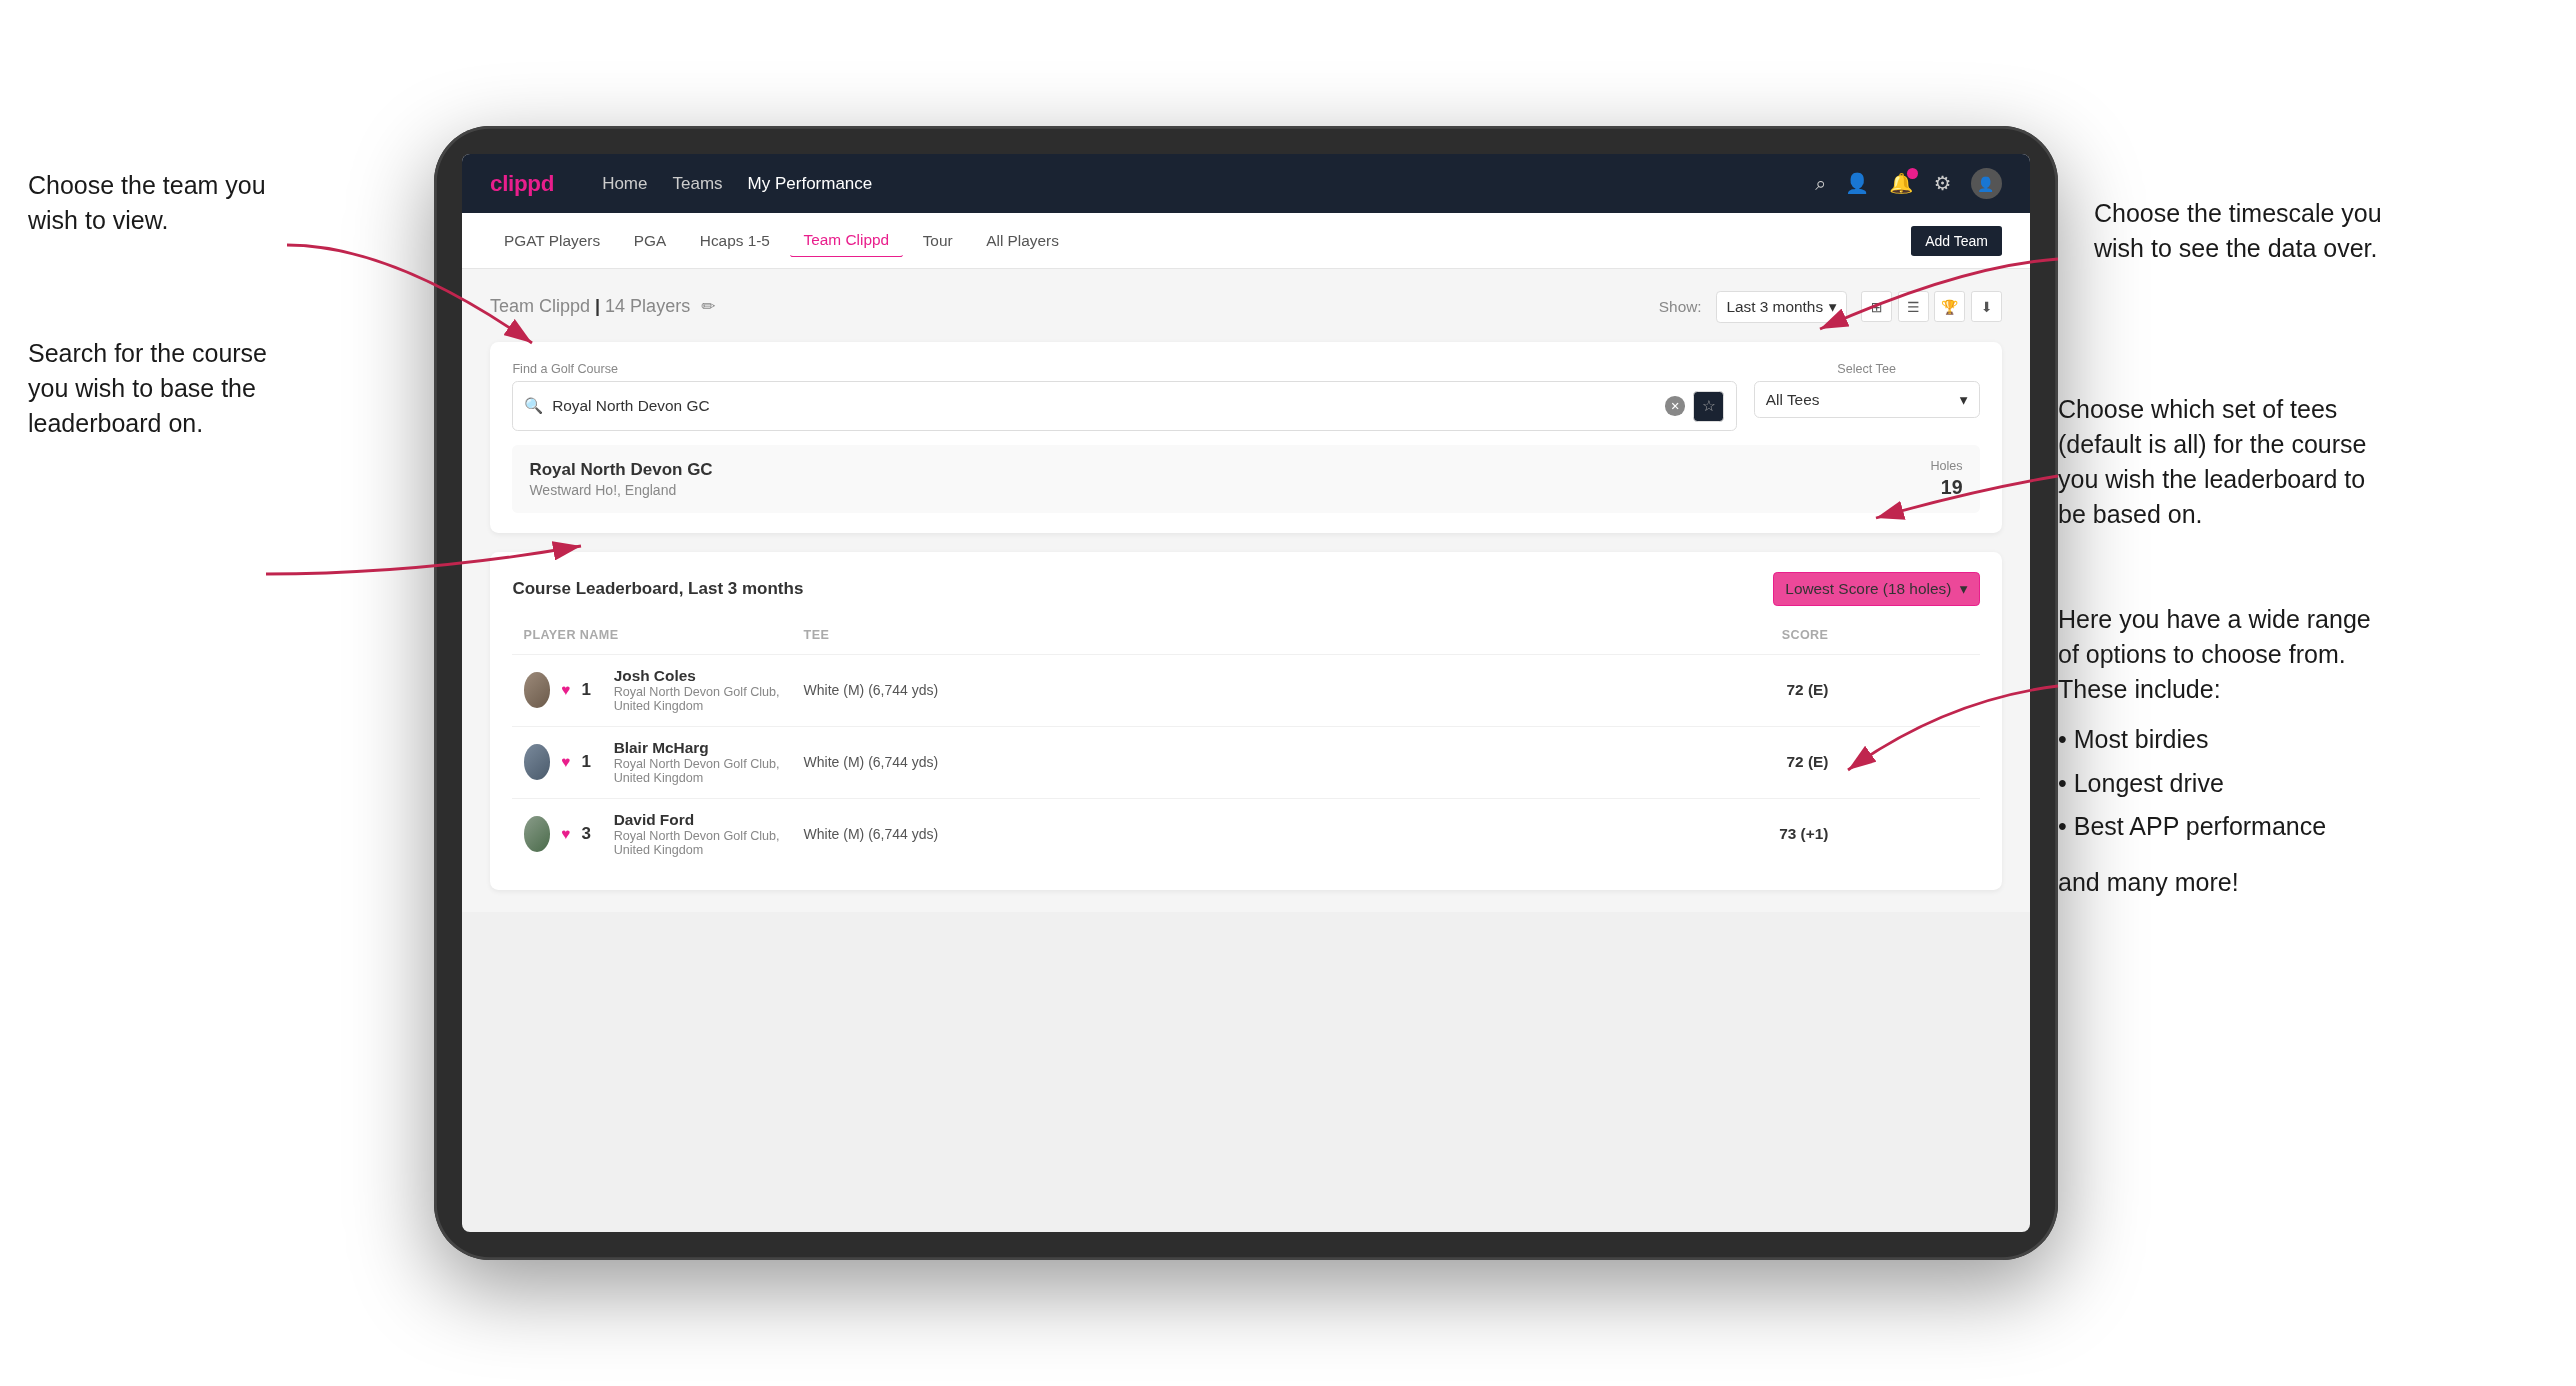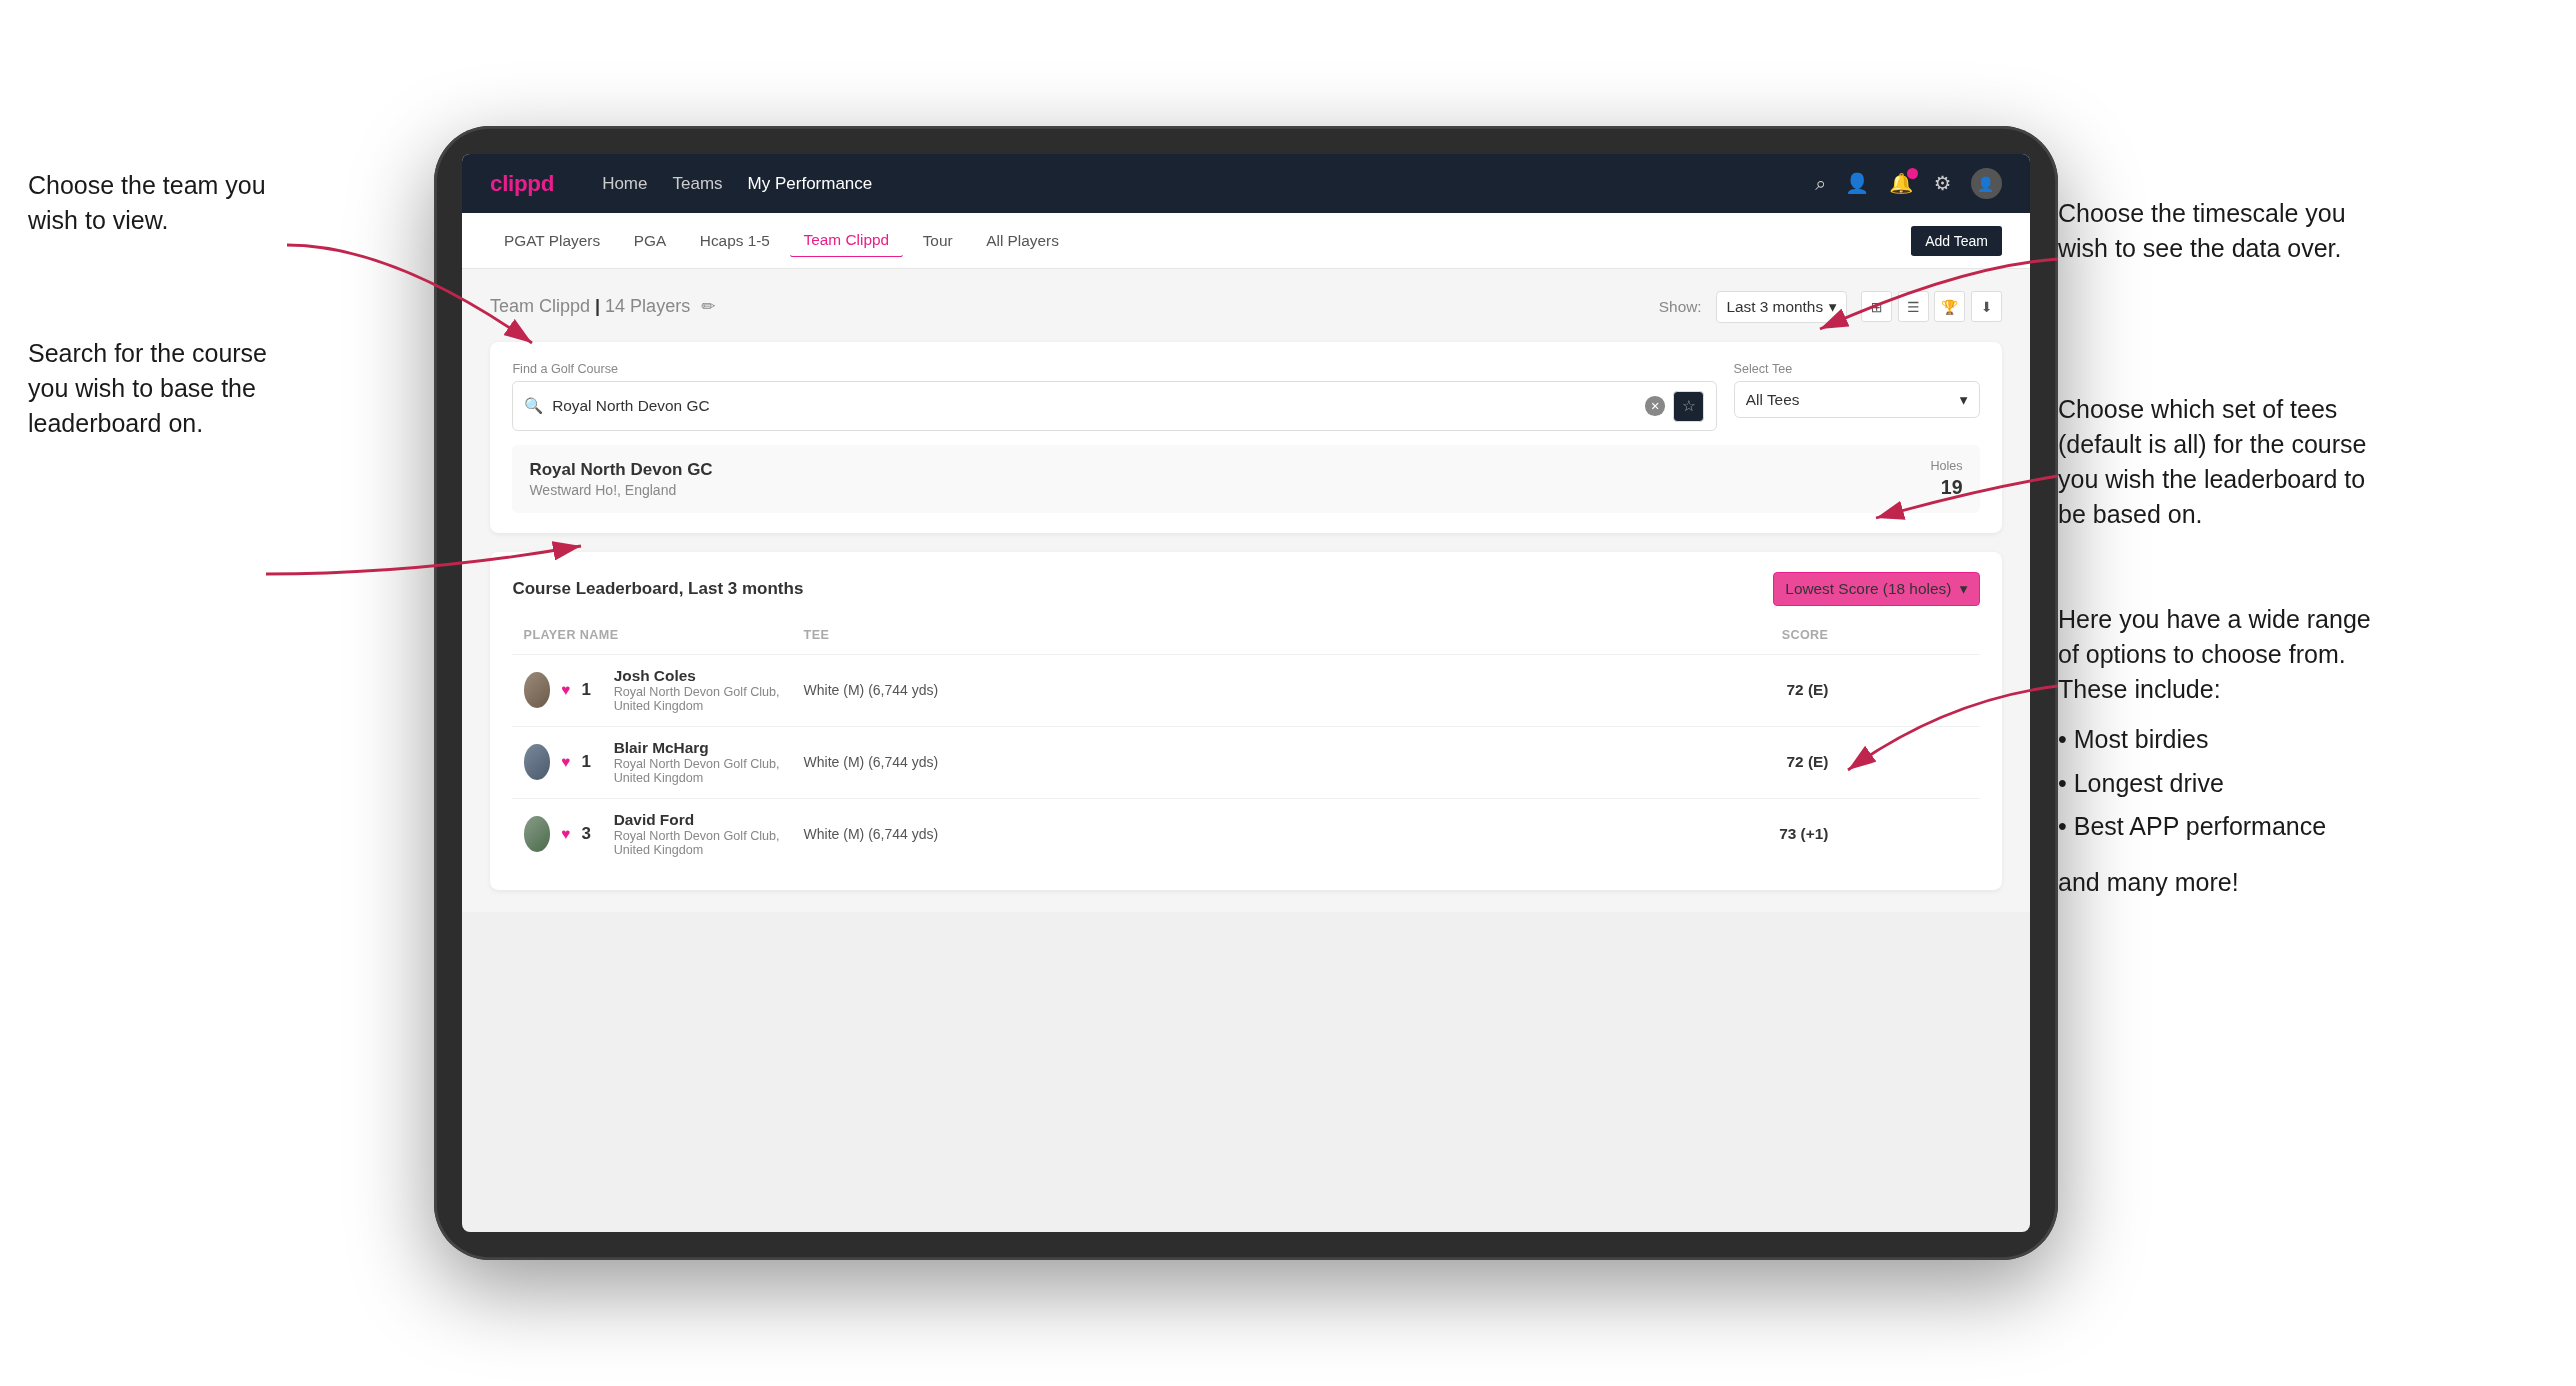--- a/index.html
+++ b/index.html
@@ -294,21 +294,22 @@
       display: flex;
       align-items: center;
       justify-content: center;
       font-size: 15.4px;
       color: #aaa;
       cursor: pointer;
       background: #1a2332;
     }
 
     .tee-select-wrapper {
-      width: 246px;
+      width: 226px;
+      text-align: center;
     }
 
     .tee-select {
       border: 0.7px solid #ddd;
       border-radius: 5.6px;
       padding: 8.4px 11.2px;
       display: flex;
       align-items: center;
       justify-content: space-between;
       background: #fff;
@@ -464,21 +465,21 @@
     .score-text {
       font-size: 15.4px;
       font-weight: 600;
       color: #333;
       text-align: right;
     }
 
     
     .ann1 { top: 168px; left: 28px; }
     .ann2 { top: 336px; left: 28px; }
-    .ann4 { top: 266px; left: 2086px; }
+    .ann4 { top: 266px; left: 2086px; padding-left: 36px; }
     .ann5 { top: 462px; left: 2086px; }
     .ann6 { top: 686px; left: 2086px; }
 
     
     .bullet-list {
       list-style: none;
       margin-top: 11.2px;
     }
     .bullet-list li {
       font-size: 25px;

